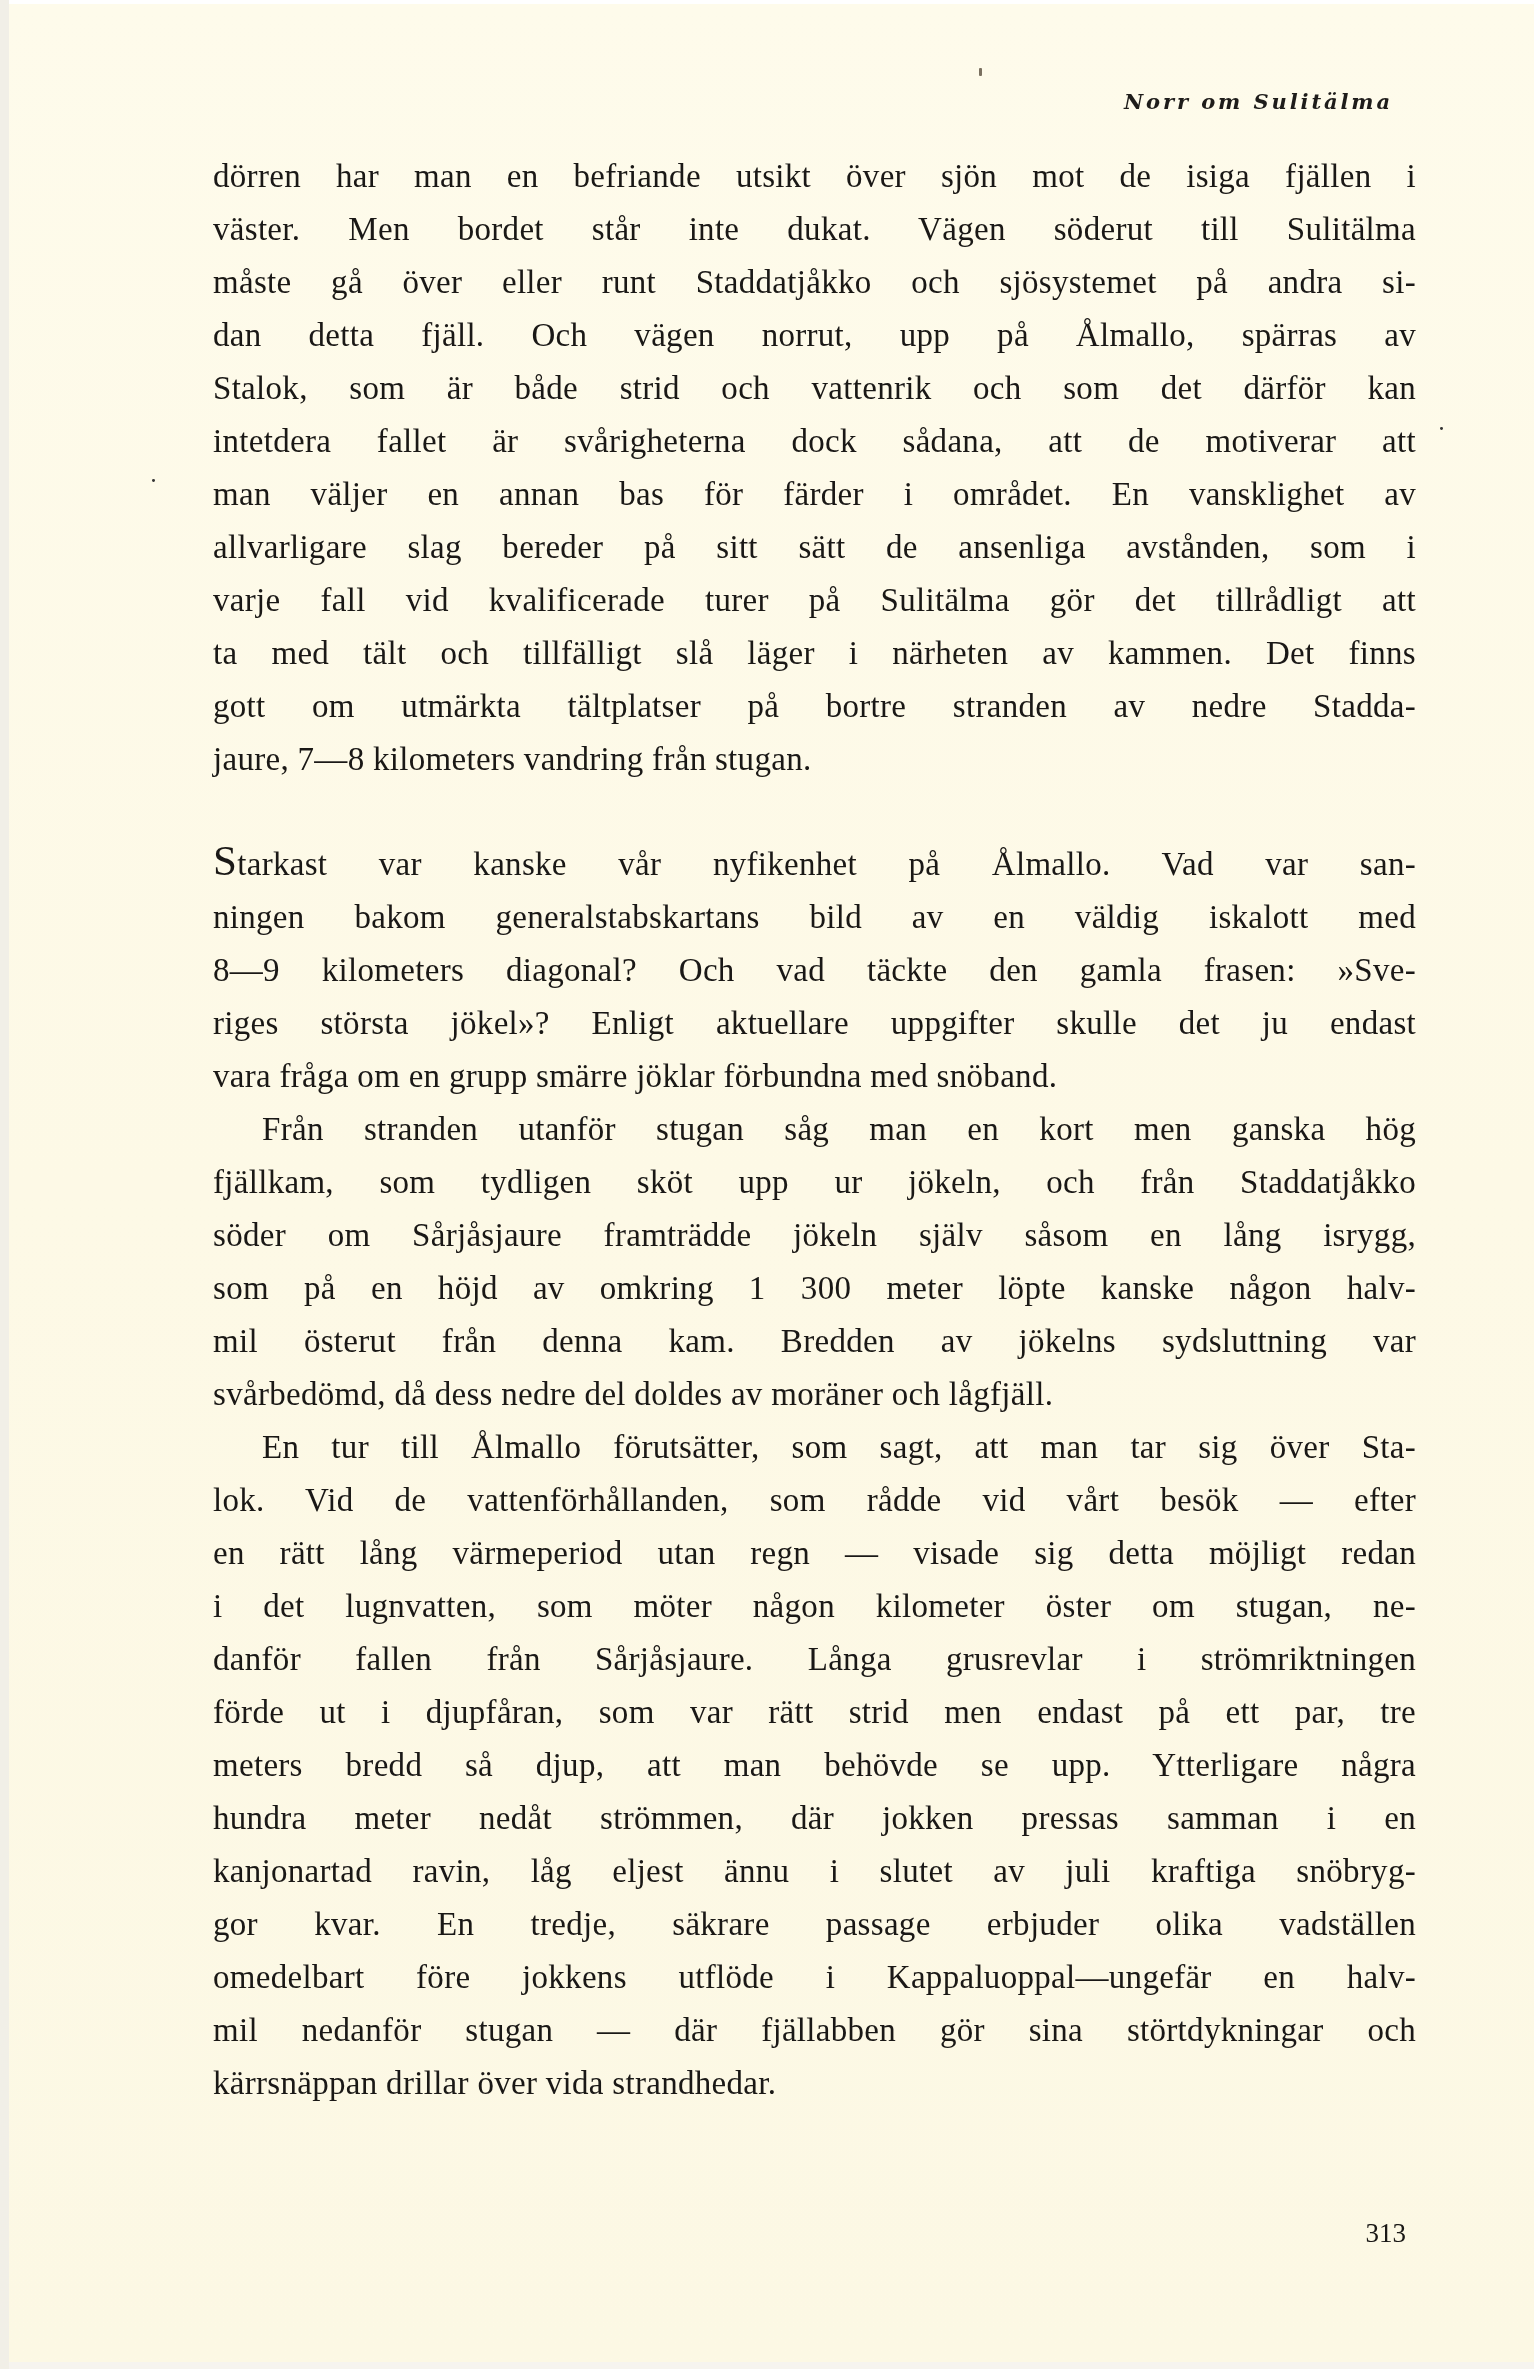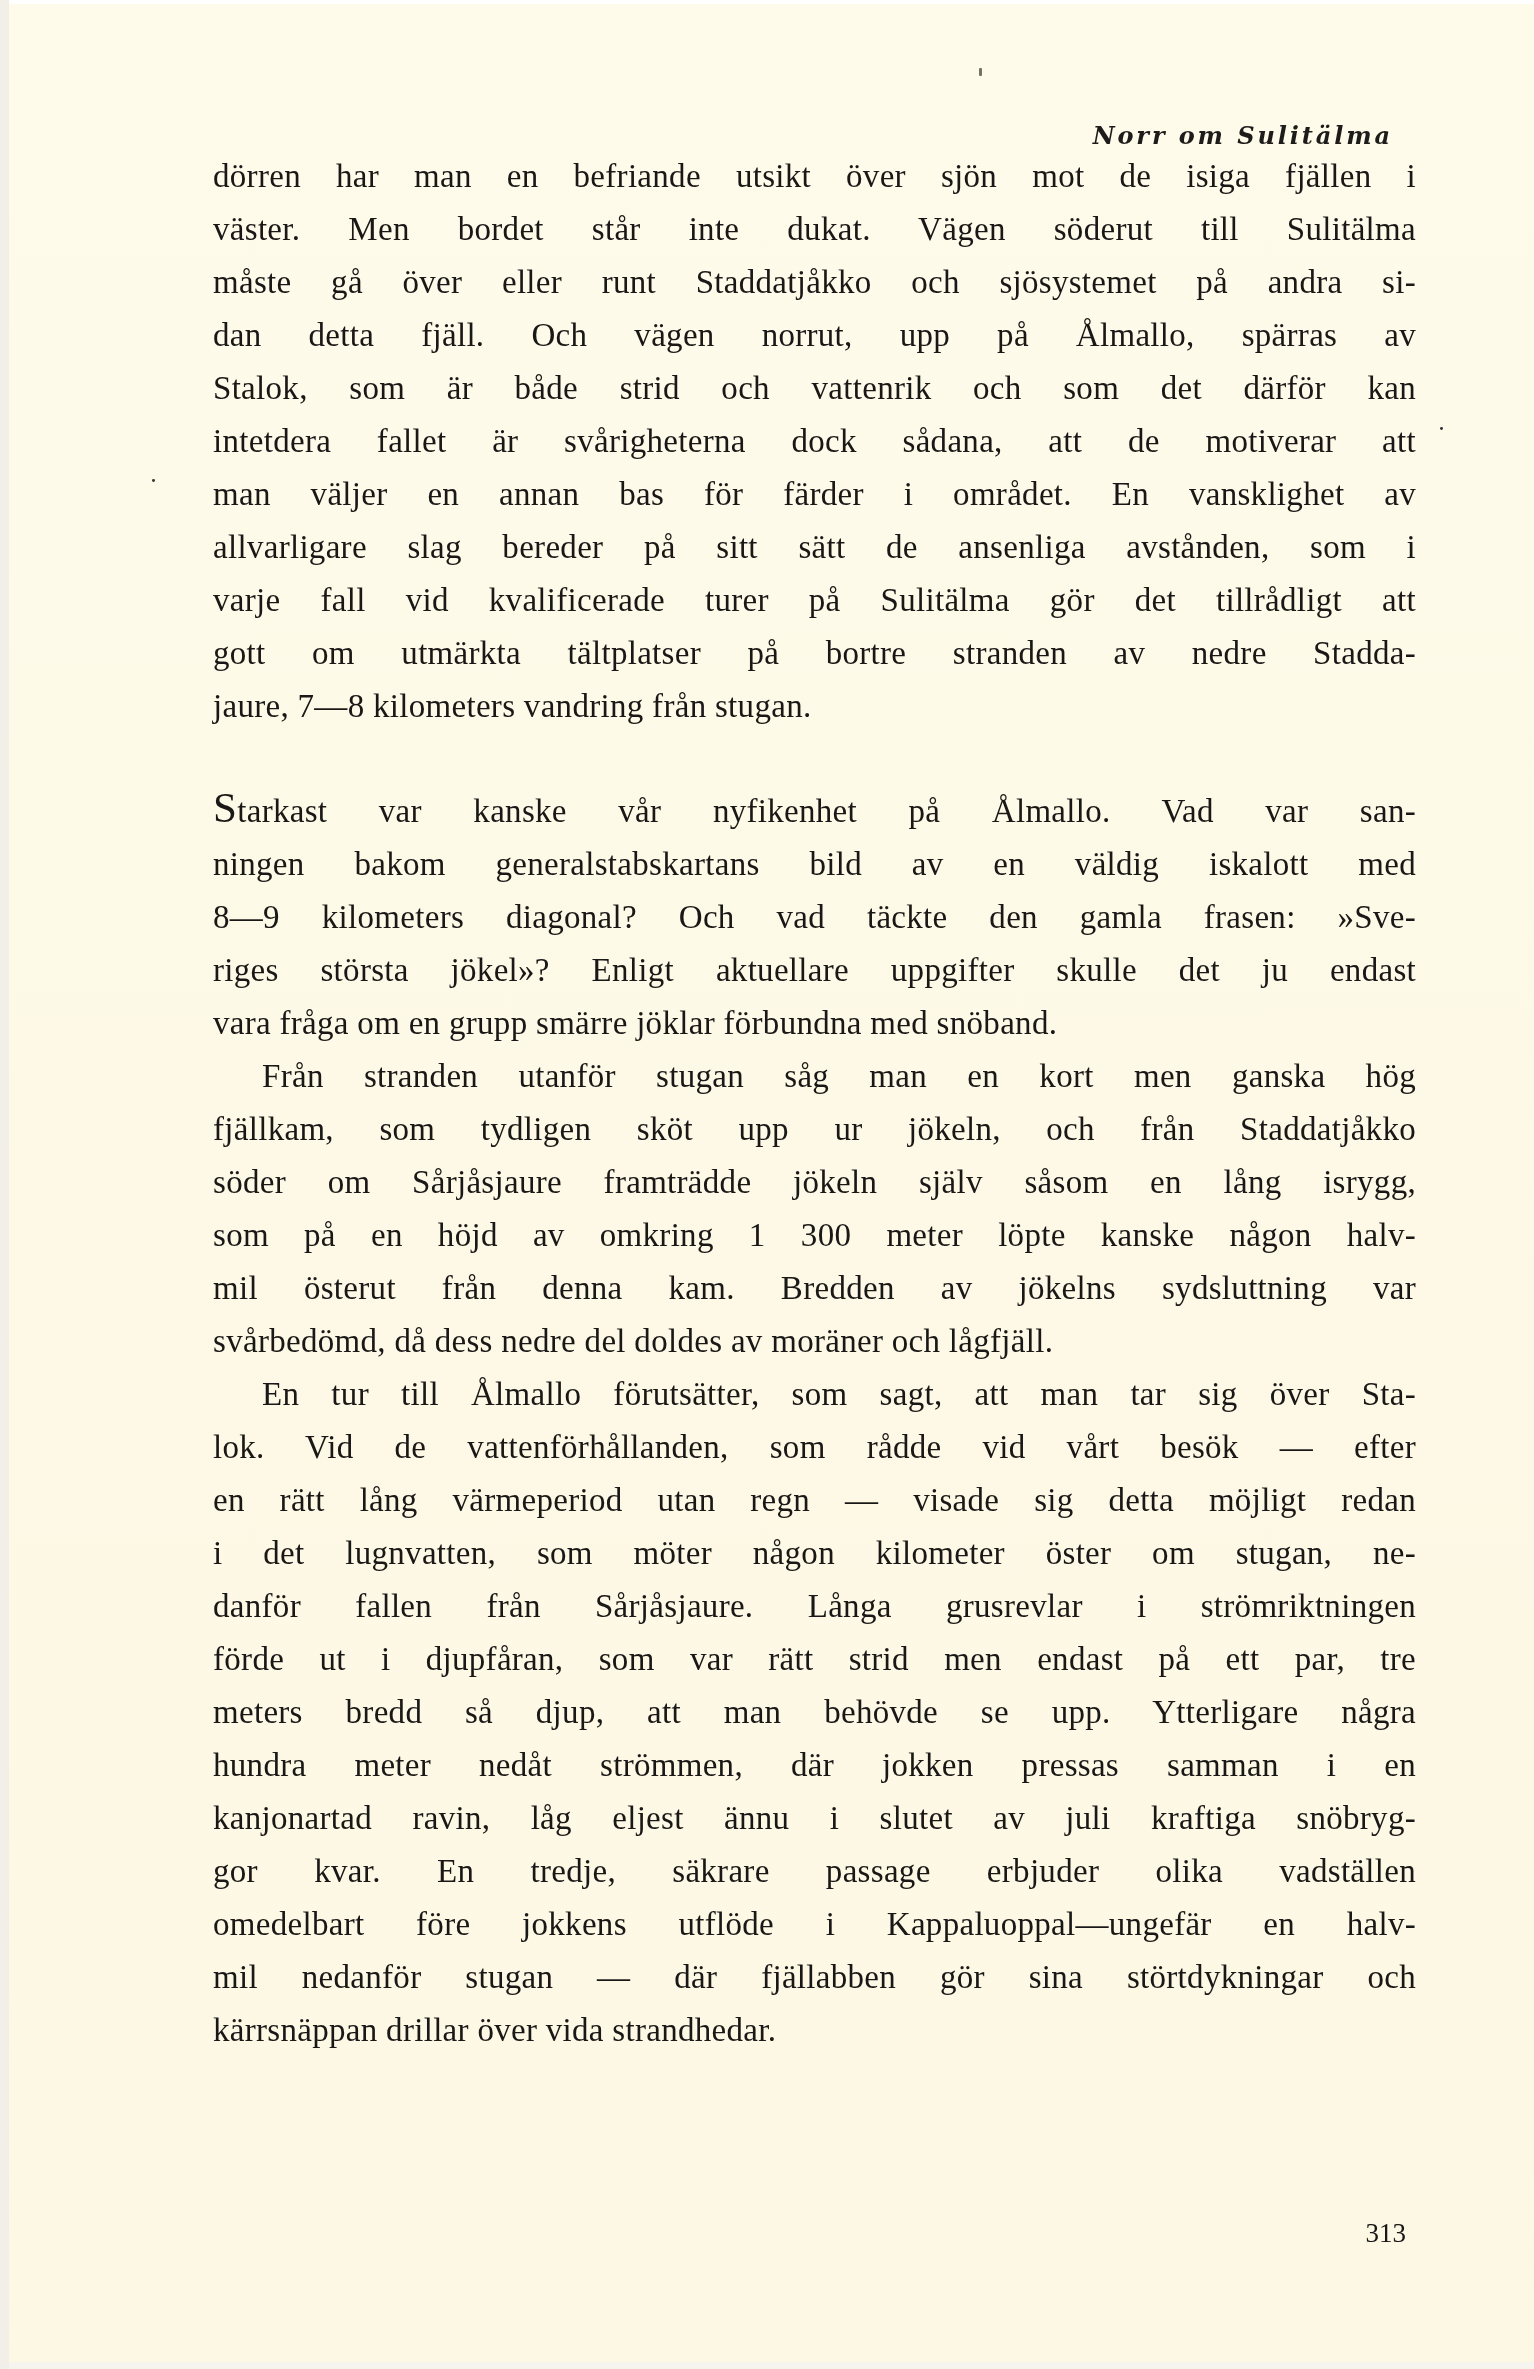--- a/index.html
+++ b/index.html
@@ -40,24 +40,23 @@
       background: #7a7060;
       border-radius: 1px;
     }
     .running-head {
       position: absolute;
       top: 89px;
       right: 141px;
       font-family: "DejaVu Serif", serif;
       font-style: italic;
       font-weight: bold;
-      font-size: 24px;
+      font-size: 21px;
       letter-spacing: 2.9px;
       color: #1e1c1a;
-      margin-top: 32px;
     }
     .text-block {
       position: absolute;
       left: 160px;
       top: 150px;
       width: 1247px;
       font-family: "Liberation Serif", "DejaVu Serif", serif;
       font-size: 33px;
       line-height: 53px;
       color: #1a1816;
@@ -116,20 +115,21 @@
       <div>
         <span class="line">dörren har man en befriande utsikt över sjön mot de isiga fjällen i</span>
         <span class="line">väster. Men bordet står inte dukat. Vägen söderut till Sulitälma</span>
         <span class="line">måste gå över eller runt Staddatjåkko och sjösystemet på andra si-</span>
         <span class="line">dan detta fjäll. Och vägen norrut, upp på Ålmallo, spärras av</span>
         <span class="line">Stalok, som är både strid och vattenrik och som det därför kan</span>
         <span class="line">intetdera fallet är svårigheterna dock sådana, att de motiverar att</span>
         <span class="line">man väljer en annan bas för färder i området. En vansklighet av</span>
         <span class="line">allvarligare slag bereder på sitt sätt de ansenliga avstånden, som i</span>
         <span class="line">varje fall vid kvalificerade turer på Sulitälma gör det tillrådligt att</span>
+        <span class="line">ta med tält och tillfälligt slå läger i närheten av kammen. Det finns</span>
         <span class="line">gott om utmärkta tältplatser på bortre stranden av nedre Stadda-</span>
         <span class="line last">jaure, 7—8 kilometers vandring från stugan.</span>
       </div>
       <div class="gap"></div>
       <div>
         <span class="line dropcap-line"><span class="cap">S</span><span>tarkast var kanske vår nyfikenhet på Ålmallo. Vad var san-</span></span>
         <span class="line">ningen bakom generalstabskartans bild av en väldig iskalott med</span>
         <span class="line">8—9 kilometers diagonal? Och vad täckte den gamla frasen: »Sve-</span>
         <span class="line">riges största jökel»? Enligt aktuellare uppgifter skulle det ju endast</span>
         <span class="line last">vara fråga om en grupp smärre jöklar förbundna med snöband.</span>

